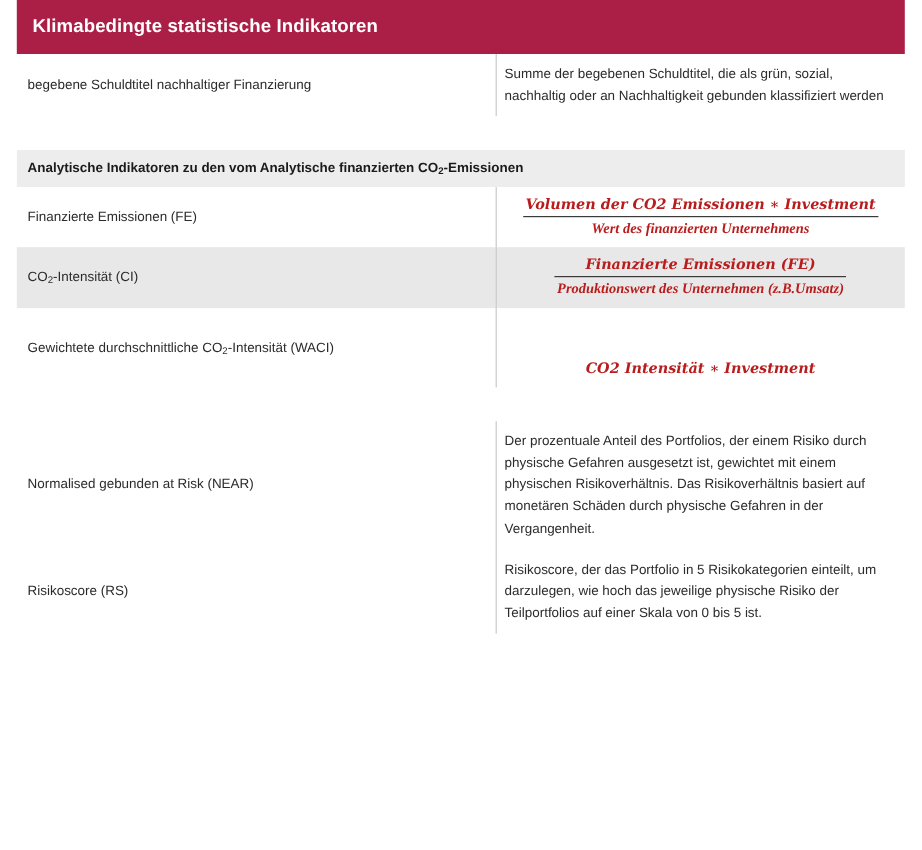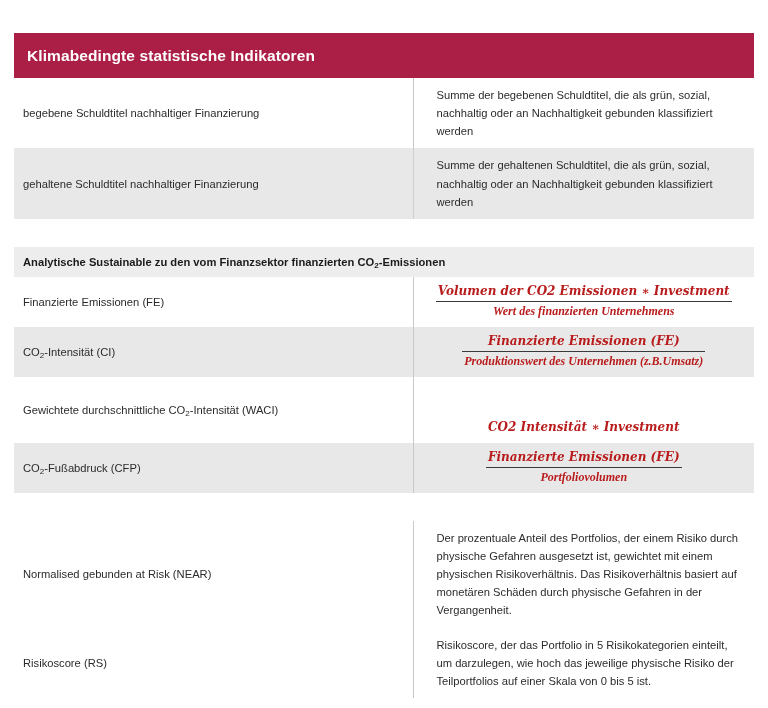--- a/index.html
+++ b/index.html
@@ -24,21 +24,20 @@
 
   
   .title-bar {
     background: #ab1f47;
     color: #ffffff;
     height: 45px;
     display: flex;
     align-items: center;
     padding: 0 13px;
     box-sizing: border-box;
-    margin-top: 33px;
   }
   .title-bar .title-text {
     font-size: 15.5px;
     font-weight: bold;
     letter-spacing: 0.1px;
     line-height: 1.1;
   }
 
   
   .tbl {
@@ -78,21 +77,21 @@
     color: #2b2b2b;
     line-height: 1.62;
   }
   tr.body-row.shaded td { background: #e8e8e8; }
   tr.body-row.plain  td { background: #ffffff; }
 
   
   tr.body-row td.desc,
   tr.formula-row td.formula {
     border-left: 1px solid #c9c9c9;
-    padding-left: 23px;
+    padding-left: 7px;
   }
   tr.body-row.shaded td.desc { border-left-color: #cfcfcf; }
 
   td.label { padding-left: 9px; }
 
   .spacer { height: 28px; background: #ffffff; }
 
   
   tr.formula-row td.formula {
     text-align: center;
@@ -140,37 +139,33 @@
   <table class="tbl">
     <colgroup>
         <col class="c-left">
         <col class="c-right">
       </colgroup>
     <tbody>
       <tr class="body-row plain">
         <td class="label">begebene Schuldtitel nachhaltiger Finanzierung</td>
         <td class="desc">Summe der begebenen Schuldtitel, die als grün, sozial, nachhaltig oder an Nachhaltigkeit gebunden klassifiziert werden</td>
       </tr>
-      <tr class="body-row shaded">
-        <td class="label">gehaltene Schuldtitel nachhaltiger Finanzierung</td>
-        <td class="desc">Summe der gehaltenen Schuldtitel, die als grün, sozial, nachhaltig oder an Nachhaltigkeit gebunden klassifiziert werden</td>
-      </tr>
     </tbody>
   </table>
 
   <div class="spacer"></div>
 
   <table class="tbl">
     <colgroup>
         <col class="c-left">
         <col class="c-right">
       </colgroup>
     <tbody>
       <tr class="section-head">
-        <td colspan="2"><span>Analytische Sustainable zu den vom Finanzsektor finanzierten CO</span><sub>2</sub><span>-Emissionen</span></td>
+        <td colspan="2"><span>Analytische Indikatoren zu den vom Analytische finanzierten CO</span><sub>2</sub><span>-Emissionen</span></td>
       </tr>
 
       <tr class="body-row plain formula-row">
         <td class="label">Finanzierte Emissionen (FE)</td>
         <td class="formula">
           <span class="frac">
             <span class="num">Volumen der CO2 Emissionen ∗ Investment</span>
             <span class="den">Wert des finanzierten Unternehmens</span>
           </span>
         </td>
@@ -188,29 +183,20 @@
 
       <tr class="body-row plain formula-row">
         <td class="label"><span>Gewichtete durchschnittliche CO</span><sub>2</sub><span>-Intensität (WACI)</span></td>
         <td class="formula">
           <span class="frac noline">
             <span class="num">CO2 Intensität ∗ Investment</span>
           </span>
         </td>
       </tr>
 
-      <tr class="body-row shaded formula-row">
-        <td class="label"><span>CO</span><sub>2</sub><span>-Fußabdruck (CFP)</span></td>
-        <td class="formula">
-          <span class="frac">
-            <span class="num">Finanzierte Emissionen (FE)</span>
-            <span class="den">Portfoliovolumen</span>
-          </span>
-        </td>
-      </tr>
     </tbody>
   </table>
 
   <div class="spacer"></div>
 
   <table class="tbl">
     <colgroup>
         <col class="c-left">
         <col class="c-right">
       </colgroup>

